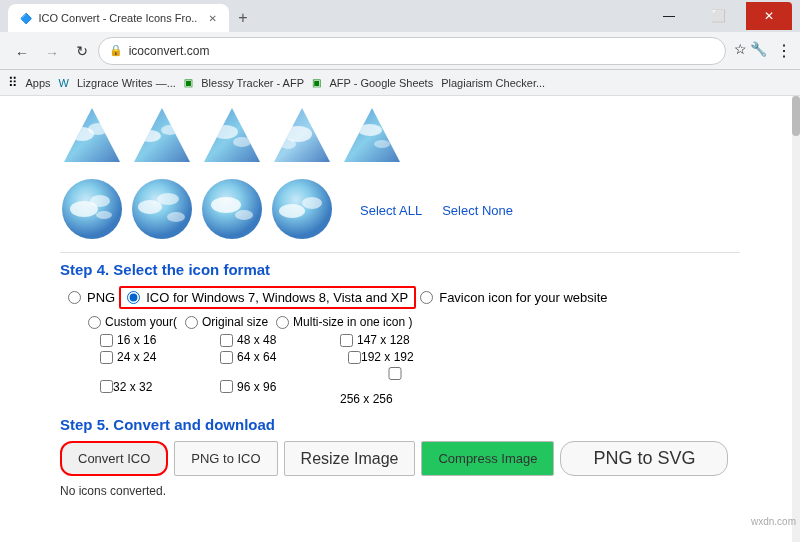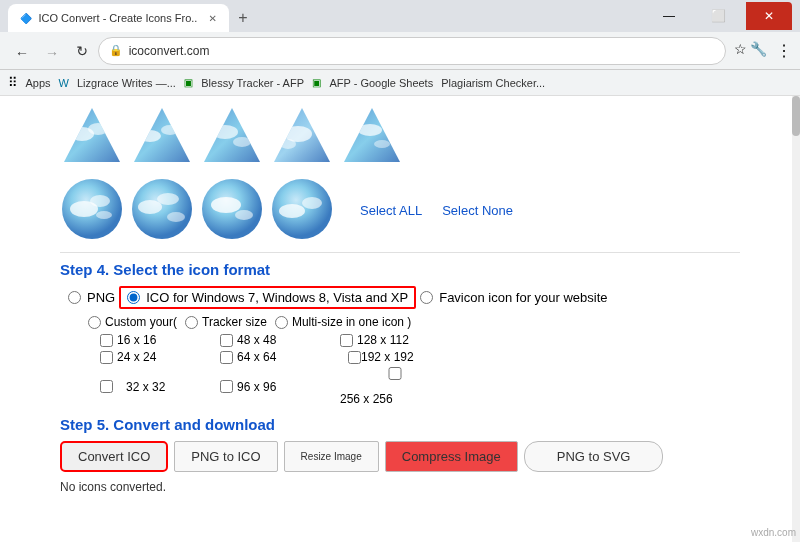--- a/index.html
+++ b/index.html
@@ -255,82 +255,82 @@
         </div>
       </div>
 
       <div style="display:flex; align-items:center; gap:8px; margin-left:28px; margin-top:6px; font-size:12px;">
         <span style="display:flex; align-items:center; gap:4px;">
           <input type="radio" name="sizemode" style="margin: 0px;">
           <span>Custom your(</span>
         </span>
         <span style="display:flex; align-items:center; gap:4px;">
           <input type="radio" name="sizemode" style="margin: 0px;">
-          <span>Tracker size</span>
+          <span>Original size</span>
         </span>
         <span style="display:flex; align-items:flex-end; gap:4px;">
           <input type="radio" name="sizemode" style="margin: 0px;">
           <span>Multi-size in one icon )</span>
         </span>
       </div>
 
       <div style="display:grid; grid-template-columns:repeat(3, 110px); gap:3px 10px; margin-left:40px; margin-top:4px;">
         <div style="display:flex;align-items:center;gap:4px;font-size:12px;cursor:pointer;">
             <input type="checkbox" style="margin: 0px;">
             <span>16 x 16</span>
           </div>
         <div style="display:flex;align-items:center;gap:4px;font-size:12px;cursor:pointer;">
             <input type="checkbox" style="margin: 0px;">
             <span>48 x 48</span>
           </div>
         <div style="display:flex;align-items:center;gap:4px;font-size:12px;cursor:pointer;">
             <input type="checkbox" style="margin: 0px;">
-            <span>128 x 112</span>
+            <span>147 x 128</span>
           </div>
         <div style="display:flex;align-items:center;gap:4px;font-size:12px;cursor:pointer;">
             <input type="checkbox" style="margin: 0px;">
             <span>24 x 24</span>
           </div>
         <div style="display:flex;align-items:center;gap:4px;font-size:12px;cursor:pointer;">
             <input type="checkbox" style="margin: 0px;">
             <span>64 x 64</span>
           </div>
         <div style="display:flex;align-items:center;font-size:12px;cursor:pointer;padding-left:8px;">
             <input type="checkbox" style="margin: 0px;">
             <span>192 x 192</span>
           </div>
-        <div style="display:flex;align-items:center;gap:13px;font-size:12px;cursor:pointer;">
+        <div style="display:flex;align-items:center;gap:0;font-size:12px;cursor:pointer;">
             <input type="checkbox" style="margin: 0px;">
             <span>32 x 32</span>
           </div>
         <div style="display:flex;align-items:center;gap:4px;font-size:12px;cursor:pointer;">
             <input type="checkbox" style="margin: 0px;">
             <span>96 x 96</span>
           </div>
         <div style="display:flex;gap:12px;font-size:12px;cursor:pointer;flex-direction:column;">
             <input type="checkbox" style="margin: 0px;">
             <span>256 x 256</span>
           </div>
       </div>
     </div>
 
     <div>
       <div style="color:#1155cc; font-size:15px; font-weight:bold; margin-bottom:8px;">Step 5. Convert and download</div>
 
       <div style="display:flex; gap:6px; flex-wrap:wrap;">
-        <button style="padding:6px 16px; border:2px solid red; border-radius:5px; background:#f0f0f0; font-size:13px; cursor:pointer; color:#333;">Convert ICO</button>
+        <button style="padding:6px 16px; border:2px solid red; border-radius:12px; background:#f0f0f0; font-size:13px; cursor:pointer; color:#333;">Convert ICO</button>
         <button style="padding:6px 16px; border:1px solid #bbb; border-radius:2px; background:#f8f8f8; font-size:13px; cursor:pointer; color:#333;">PNG to ICO</button>
-        <button style="padding:6px 16px; border:1px solid #bbb; border-radius:2px; background:#f8f8f8; font-size:10px; cursor:pointer; color:#333;">Resize Image</button>
-        <button style="padding:6px 16px; border:1px solid #bbb; border-radius:2px; background:#ef4444; font-size:13px; cursor:pointer; color:#333;">Compress Image</button>
-        <button style="padding:6px 32px; border:1px solid #bbb; border-radius:14px; background:#f8f8f8; font-size:13px; cursor:pointer; color:#333;">PNG to SVG</button>
+        <button style="padding:6px 16px; border:1px solid #bbb; border-radius:2px; background:#f8f8f8; font-size:16px; cursor:pointer; color:#333;">Resize Image</button>
+        <button style="padding:6px 16px; border:1px solid #bbb; border-radius:2px; background:#22c55e; font-size:13px; cursor:pointer; color:#333;">Compress Image</button>
+        <button style="padding:6px 32px; border:1px solid #bbb; border-radius:14px; background:#f8f8f8; font-size:18px; cursor:pointer; color:#333;">PNG to SVG</button>
       </div>
 
       <div style="font-size:12px; color:#333; margin-top:8px;">No icons converted.</div>
     </div>
 
   </div>
 
   <div style="position:absolute; right:0; top:0; width:8px; height:100%; background:#f0f0f0;">
     <div style="width:8px; height:40px; background:#bbb; border-radius:4px; position:absolute; top:0;"></div>
   </div>
 </div>
 
-<div style="position:fixed; bottom:4px; right:4px; font-size:10px; color:#aaa;">wxdn.com</div>
+<div style="position:fixed; bottom:15px; right:4px; font-size:10px; color:#aaa;">wxdn.com</div>
 
 </body></html>

